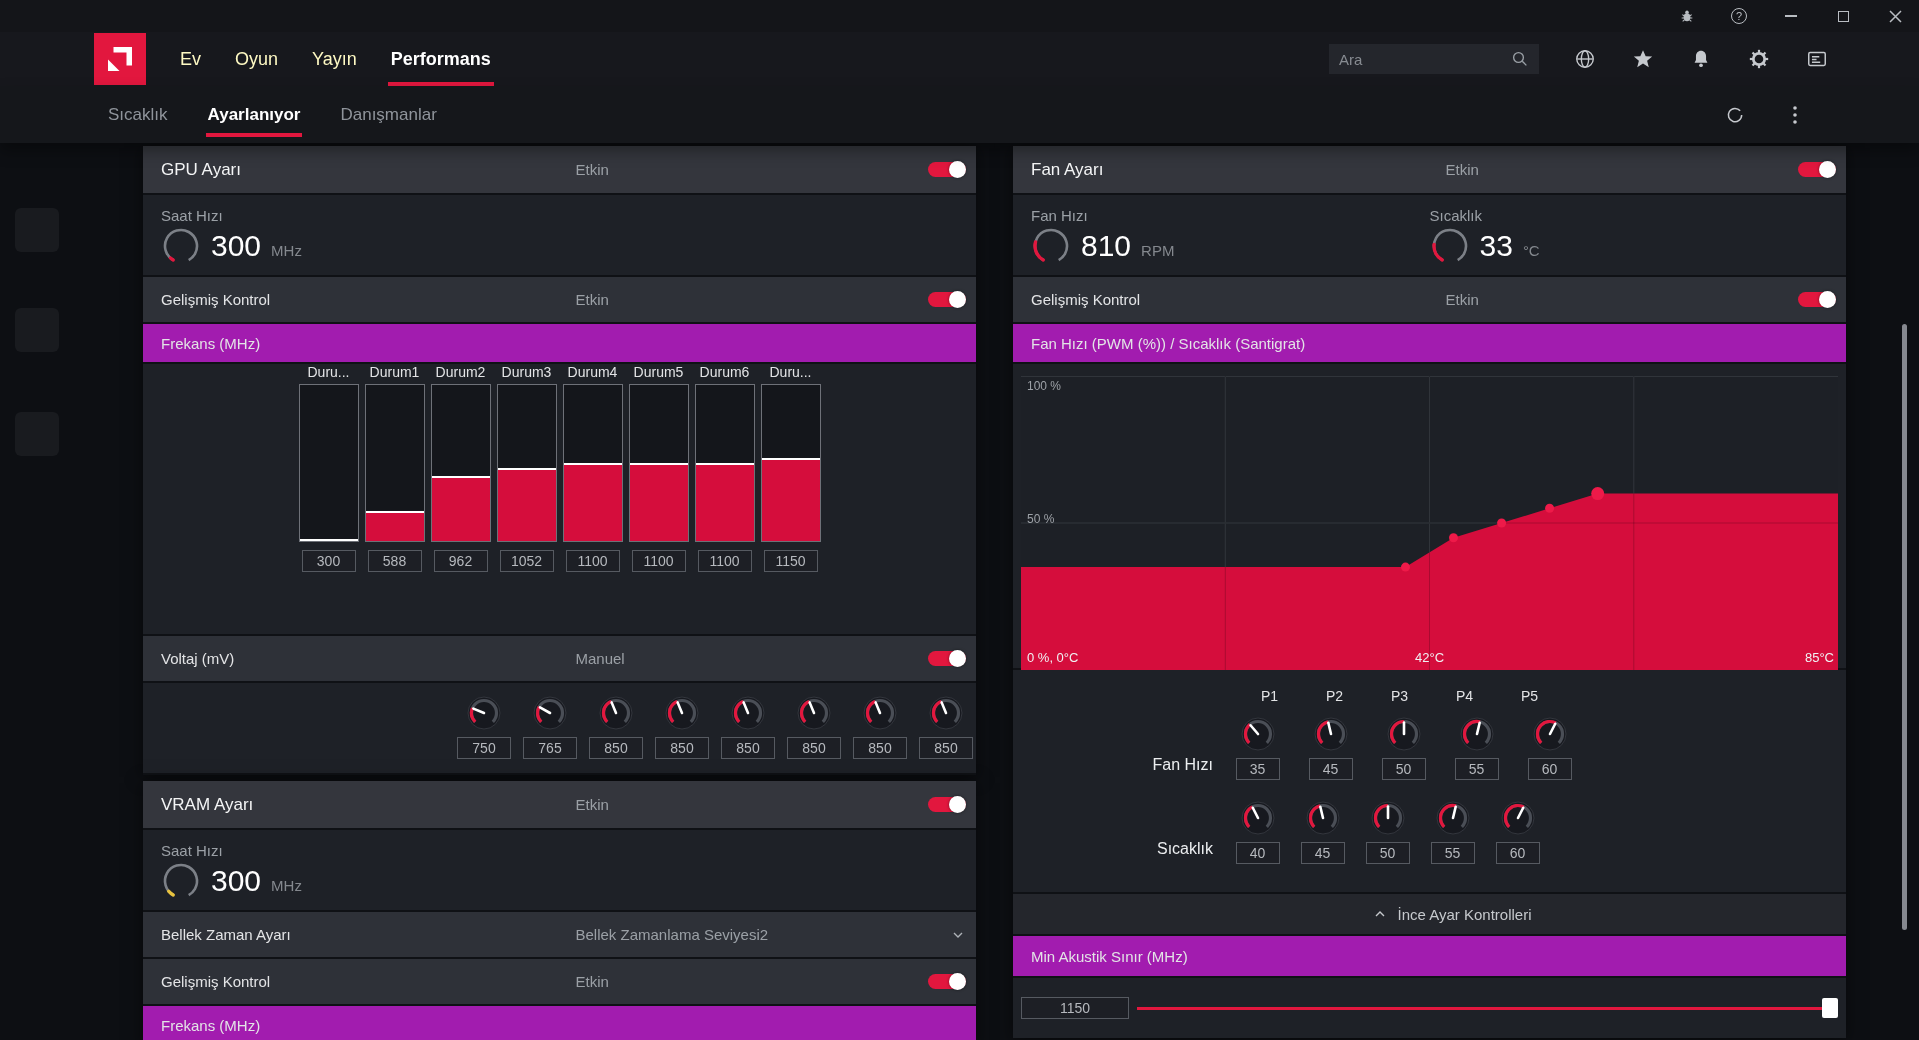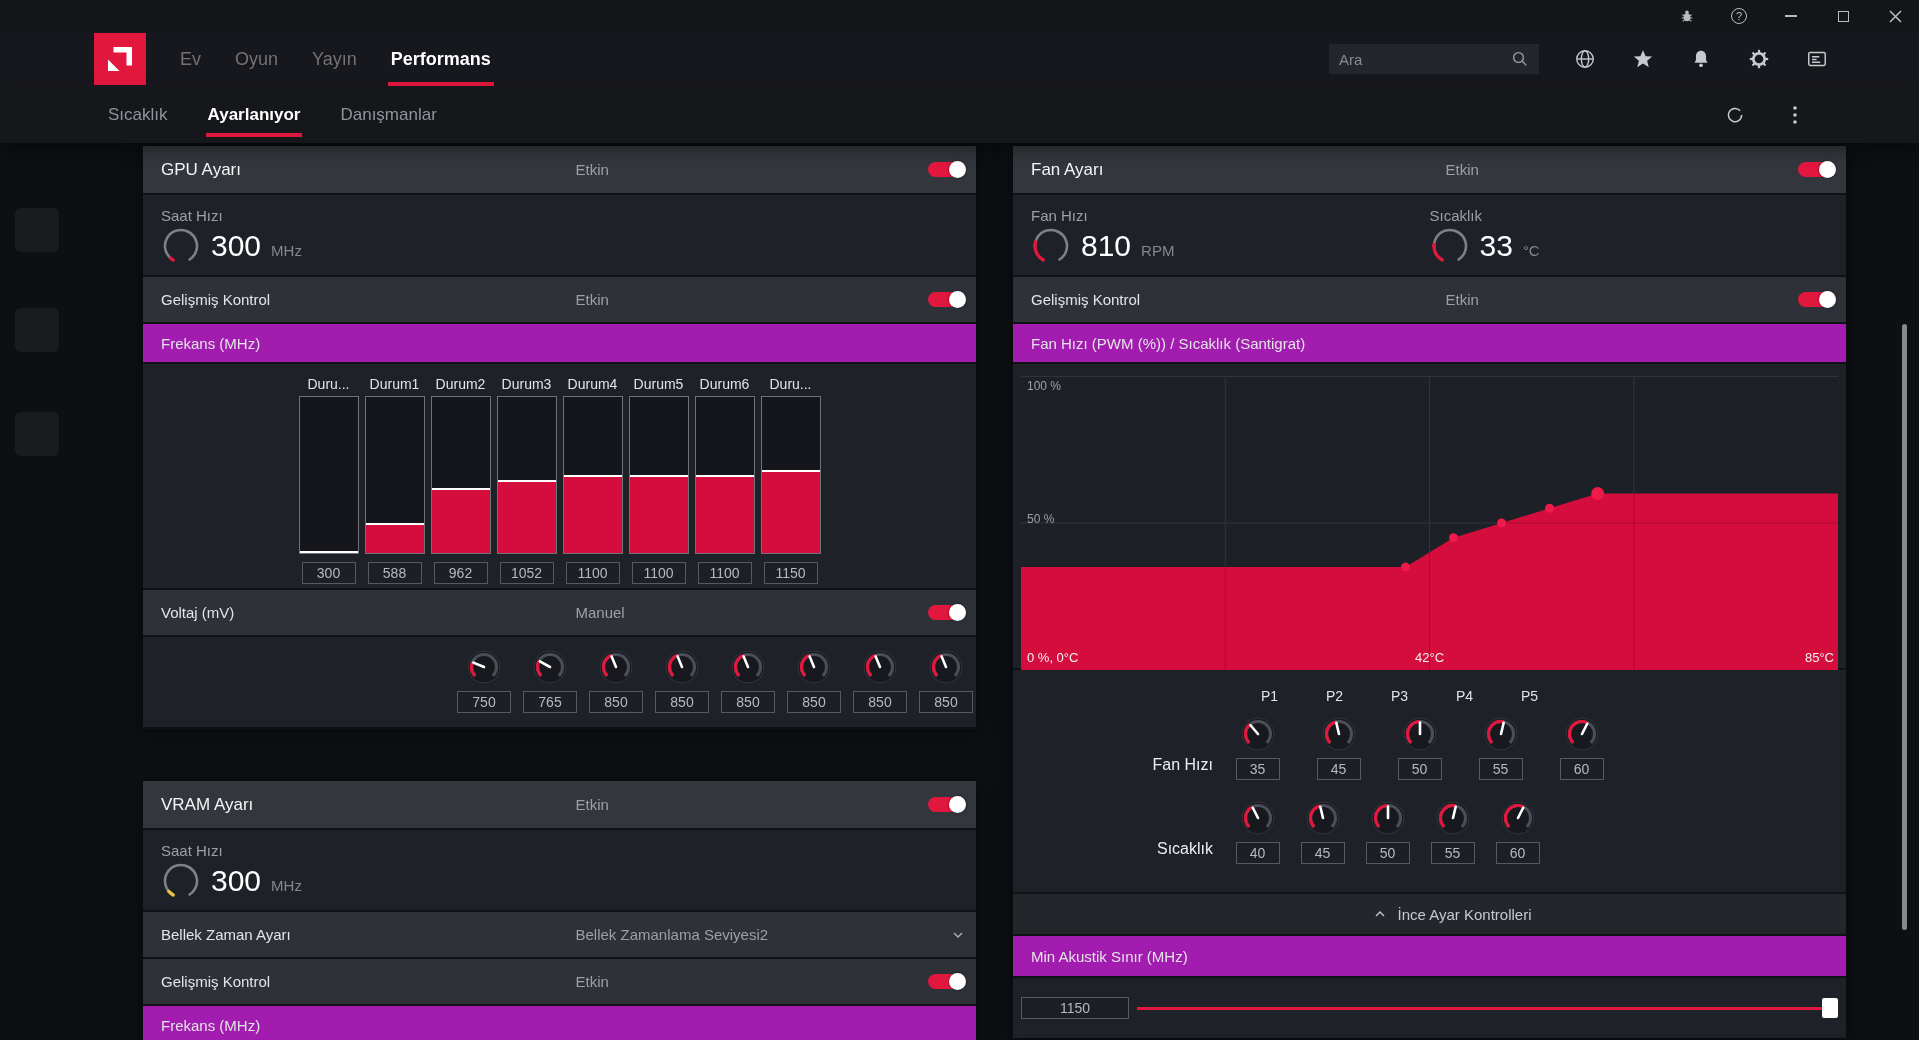--- a/index.html
+++ b/index.html
@@ -16,21 +16,21 @@
   .helpcirc{width:16px;height:16px;border:1px solid #b9bdc2;border-radius:50%;
     font-size:11px;color:#b9bdc2;display:flex;align-items:center;justify-content:center;}
   .minbar{width:12px;height:2px;background:#b9bdc2;}
   .maxsq{width:11px;height:11px;border:1px solid #b9bdc2;}
   
   .header{position:absolute;top:32px;left:0;right:0;height:54px;background:#17181d;}
   .logo{position:absolute;left:94px;top:1px;width:52px;height:52px;background:var(--accent);
     display:flex;align-items:center;justify-content:center;cursor:pointer;}
   .hnav{position:absolute;left:163px;top:0;height:100%;display:flex;}
   .hnav .item{position:relative;height:100%;display:flex;align-items:center;padding:0 17px;
-    font-size:18px;color:#737373;cursor:pointer;}
+    font-size:18px;color:#fef9c3;cursor:pointer;}
   .hnav .item.active{color:#fff;font-weight:bold;}
   .hnav .item.active::after{content:"";position:absolute;left:14px;right:14px;bottom:0;height:4px;background:var(--accent);}
   .hright{position:absolute;right:90px;top:0;height:100%;display:flex;align-items:center;gap:34px;}
   .search{width:210px;height:30px;background:#24262c;display:flex;align-items:center;padding:0 10px;}
   .search input{flex:1;background:transparent;border:none;outline:none;color:#cfd2d6;font-size:15px;min-width:0;}
   .search input::placeholder{color:#878b91;}
   .hicon{width:24px;height:24px;display:flex;align-items:center;justify-content:center;cursor:pointer;}
   
   .subnav{position:absolute;top:86px;left:0;right:0;height:57px;background:#15171b;
     display:flex;align-items:center;box-shadow:0 8px 14px rgba(0,0,0,.35);z-index:5;}
@@ -58,21 +58,21 @@
     justify-content:space-between;padding:0 10px 0 16px;}
   .toggle{width:38px;height:15px;background:var(--accent);border-radius:8px;position:relative;flex:none;cursor:pointer;}
   .tknob{position:absolute;right:0;top:-1px;width:17px;height:17px;border-radius:50%;background:#fff;box-shadow:0 0 3px rgba(0,0,0,.5);}
   .clock{height:82px;padding:12px 8px 0 18px;position:relative;}
   .valrow{display:flex;align-items:center;gap:10px;margin-top:2px;}
   .gauge{display:flex;width:40px;height:40px;}
   .bigval{font-size:30px;color:#fff;}
   .unit{font-size:15px;color:#84888e;margin-top:8px;}
   .half2{position:absolute;left:50%;top:12px;}
   
-  .barsec{height:226px;padding-top:12px;}
+  .barsec{height:272px;padding-top:0;}
   .bar-row{display:flex;justify-content:center;gap:6px;}
   .bar-col{width:60px;display:flex;flex-direction:column;align-items:center;}
   .bar-label{font-size:14px;color:#e3e4e6;height:20px;white-space:nowrap;}
   .bar-box{width:60px;height:158px;border:1px solid #6e7178;background:#14161b;position:relative;cursor:pointer;}
   .bar-fill{position:absolute;left:0;right:0;bottom:0;background:var(--chartfill);border-top:2px solid #fff;}
   .vbox{min-width:54px;height:22px;border:1px solid #565a61;background:#1d1f25;color:#b6b9be;
     font-size:14px;display:flex;align-items:center;justify-content:center;margin-top:8px;padding:0 4px;cursor:text;}
   
   .knobsec{height:92px;padding-top:12px;}
   .knob-row{display:flex;justify-content:flex-end;gap:6px;}
@@ -542,21 +542,21 @@
     <div class="section fanknobs">
       <div class="pheader">
         <span>P1</span>
         <span>P2</span>
         <span>P3</span>
         <span>P4</span>
         <span>P5</span>
       </div>
       <div class="knob-group">
         <div class="kg-label">Fan Hızı</div>
-        <div class="knob-row" style="justify-content:flex-start;gap:16px">
+        <div class="knob-row" style="justify-content:flex-start;gap:8px">
             <div class="knob-col">
               <div class="knob">
                 <svg width="36" height="36" viewBox="0 0 36 36">
     <circle cx="18" cy="18" r="16" fill="#17191f" stroke="#33363d" stroke-width="1"></circle>
     <circle cx="18" cy="18" r="12.5" fill="none" stroke="#4a4e56" stroke-width="3.2" pathLength="100" stroke-dasharray="75 100" transform="rotate(135 18 18)"></circle>
     <circle cx="18" cy="18" r="12.5" fill="none" stroke="#e2173e" stroke-width="3.2" pathLength="100" stroke-dasharray="26.3 100" transform="rotate(135 18 18)"></circle>
     <line x1="18" y1="18" x2="18" y2="6.5" stroke="#fff" stroke-width="2.6" stroke-linecap="round" transform="rotate(-40.5 18 18)"></line>
   </svg>
               </div>
               <div class="vbox">35</div>

